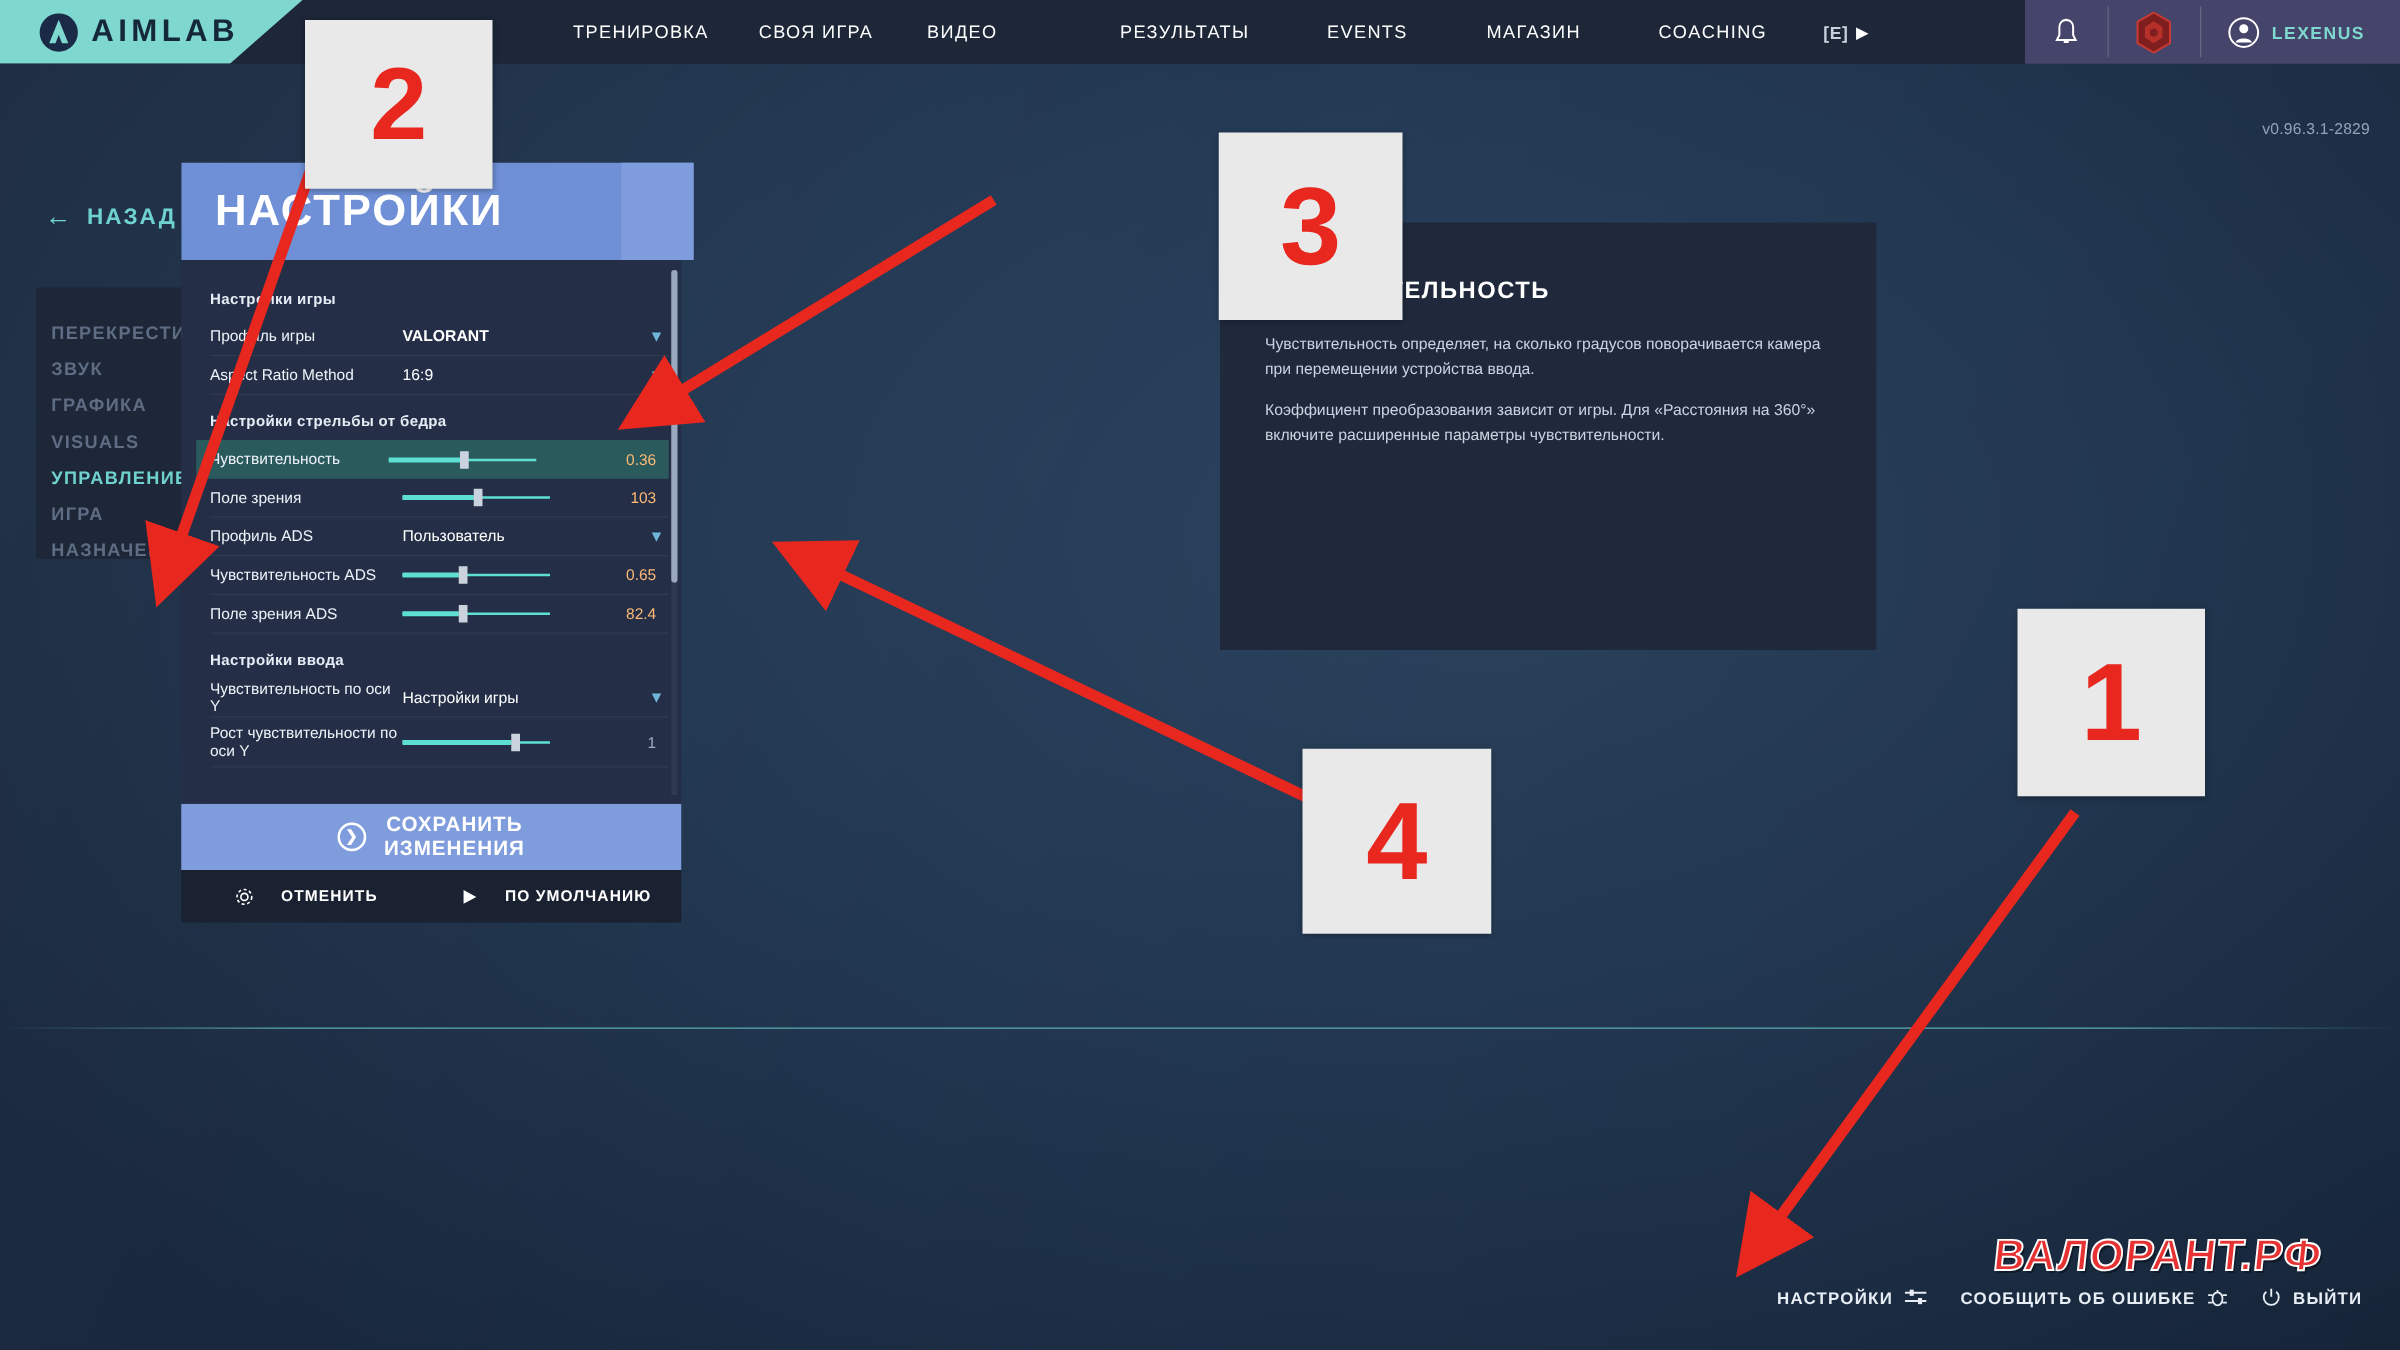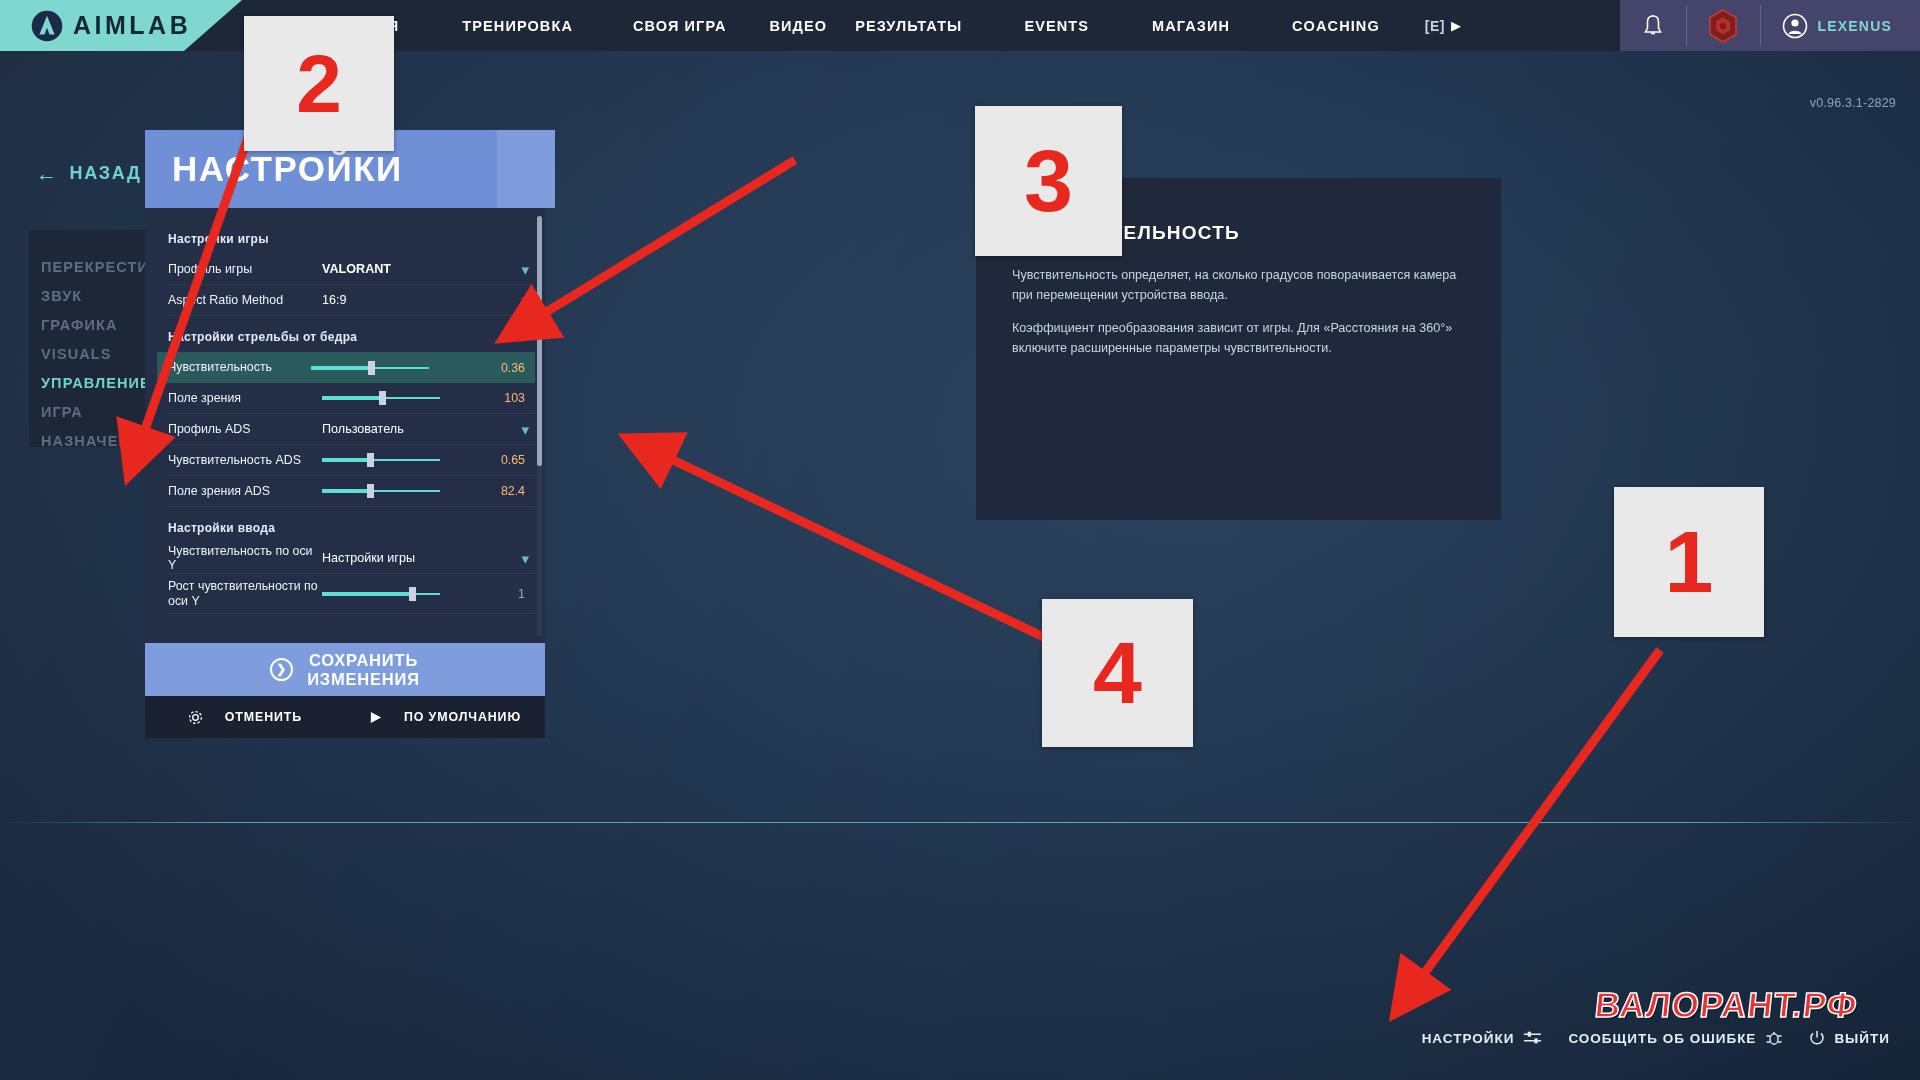--- a/index.html
+++ b/index.html
@@ -41,21 +41,21 @@
     color:#15283a;font-size:25px;font-weight:bold;letter-spacing:3.5px;
   }
   .nav-left-arrow{
     color:#9fb0c4;font-size:15px;margin-left:10px;margin-right:2px;
   }
   .nav-key{
     color:#c7d2de;font-size:14px;font-weight:bold;letter-spacing:0.5px;
   }
   .navlinks{display:flex;align-items:center;flex:1;height:100%;}
   .navlink{
-    color:#ffffff;font-size:14.5px;font-weight:bold;letter-spacing:1.1px;
+    color:#ffffff;font-size:14.5px;font-weight:normal;letter-spacing:1.1px;
     padding:2px 0;height:100%;display:flex;align-items:center;
     white-space:nowrap;
   }
   .nav-right-arrow{color:#ffffff;font-size:13px;margin-left:6px;}
   .topbar-right{
     height:51px;display:flex;align-items:center;
     background:#45446a;
   }
   .tb-cell{
     height:61px;display:flex;align-items:center;justify-content:space-between;
@@ -249,23 +249,23 @@
       </svg>
       <span class="brand-name">AIMLAB</span>
     </div>
 
     <span class="nav-left-arrow">◀</span>
     <span class="nav-key">[Q]</span>
 
     <div class="navlinks">
       <a class="navlink" style="margin-left:34px">ГЛАВНАЯ</a>
       <a class="navlink" style="margin-left:63px">ТРЕНИРОВКА</a>
-      <a class="navlink" style="margin-left:60px">СВОЯ ИГРА</a>
+      <a class="navlink" style="margin-left:40px">СВОЯ ИГРА</a>
       <a class="navlink" style="margin-left:43px">ВИДЕО</a>
-      <a class="navlink" style="margin-left:28px">РЕЗУЛЬТАТЫ</a>
+      <a class="navlink" style="margin-left:98px">РЕЗУЛЬТАТЫ</a>
       <a class="navlink" style="margin-left:62px">EVENTS</a>
       <a class="navlink" style="margin-left:63px">МАГАЗИН</a>
       <a class="navlink" style="margin-left:62px">COACHING</a>
       <span class="nav-key" style="margin-left:45px">[E]</span>
       <span class="nav-right-arrow">▶</span>
     </div>
 
     <div class="topbar-right">
       <div class="tb-cell">
         <svg width="22" height="24" viewBox="0 0 22 24">

